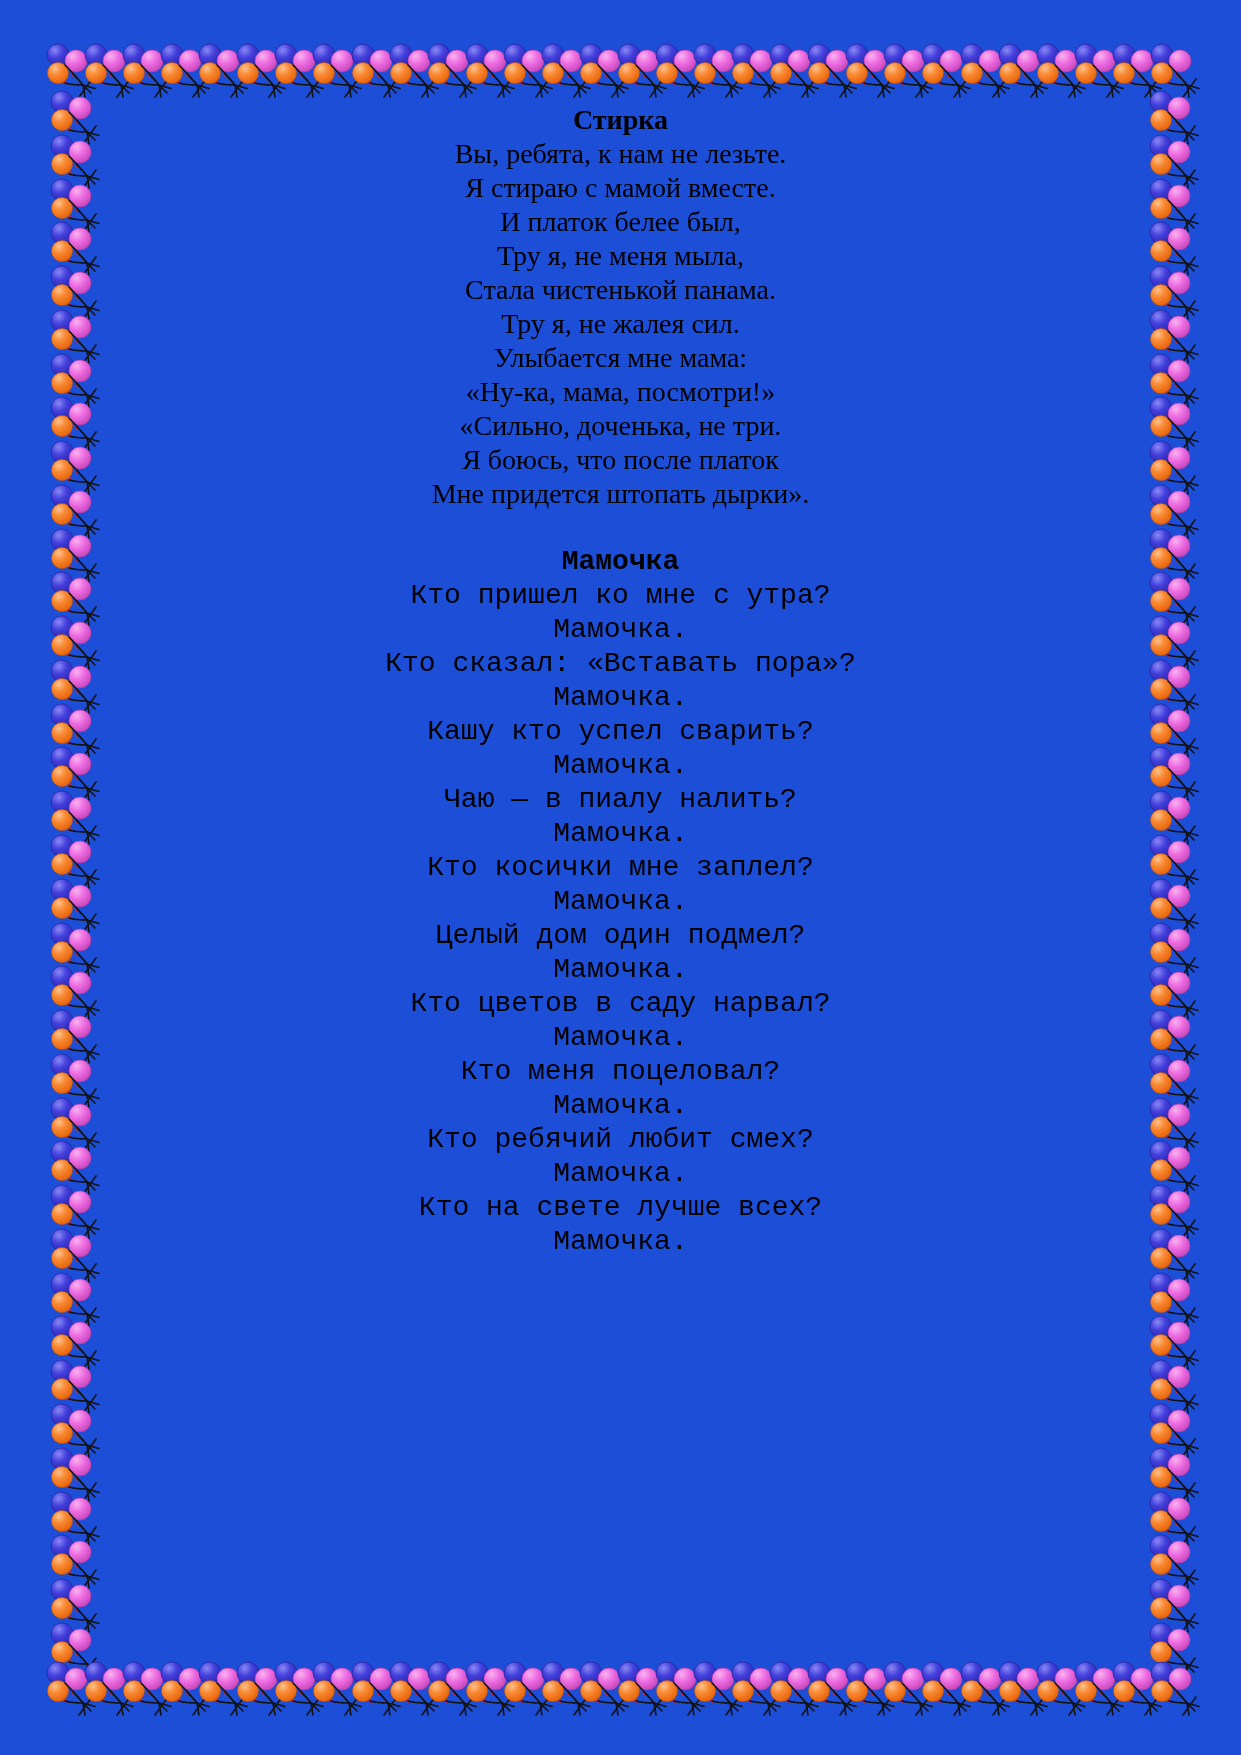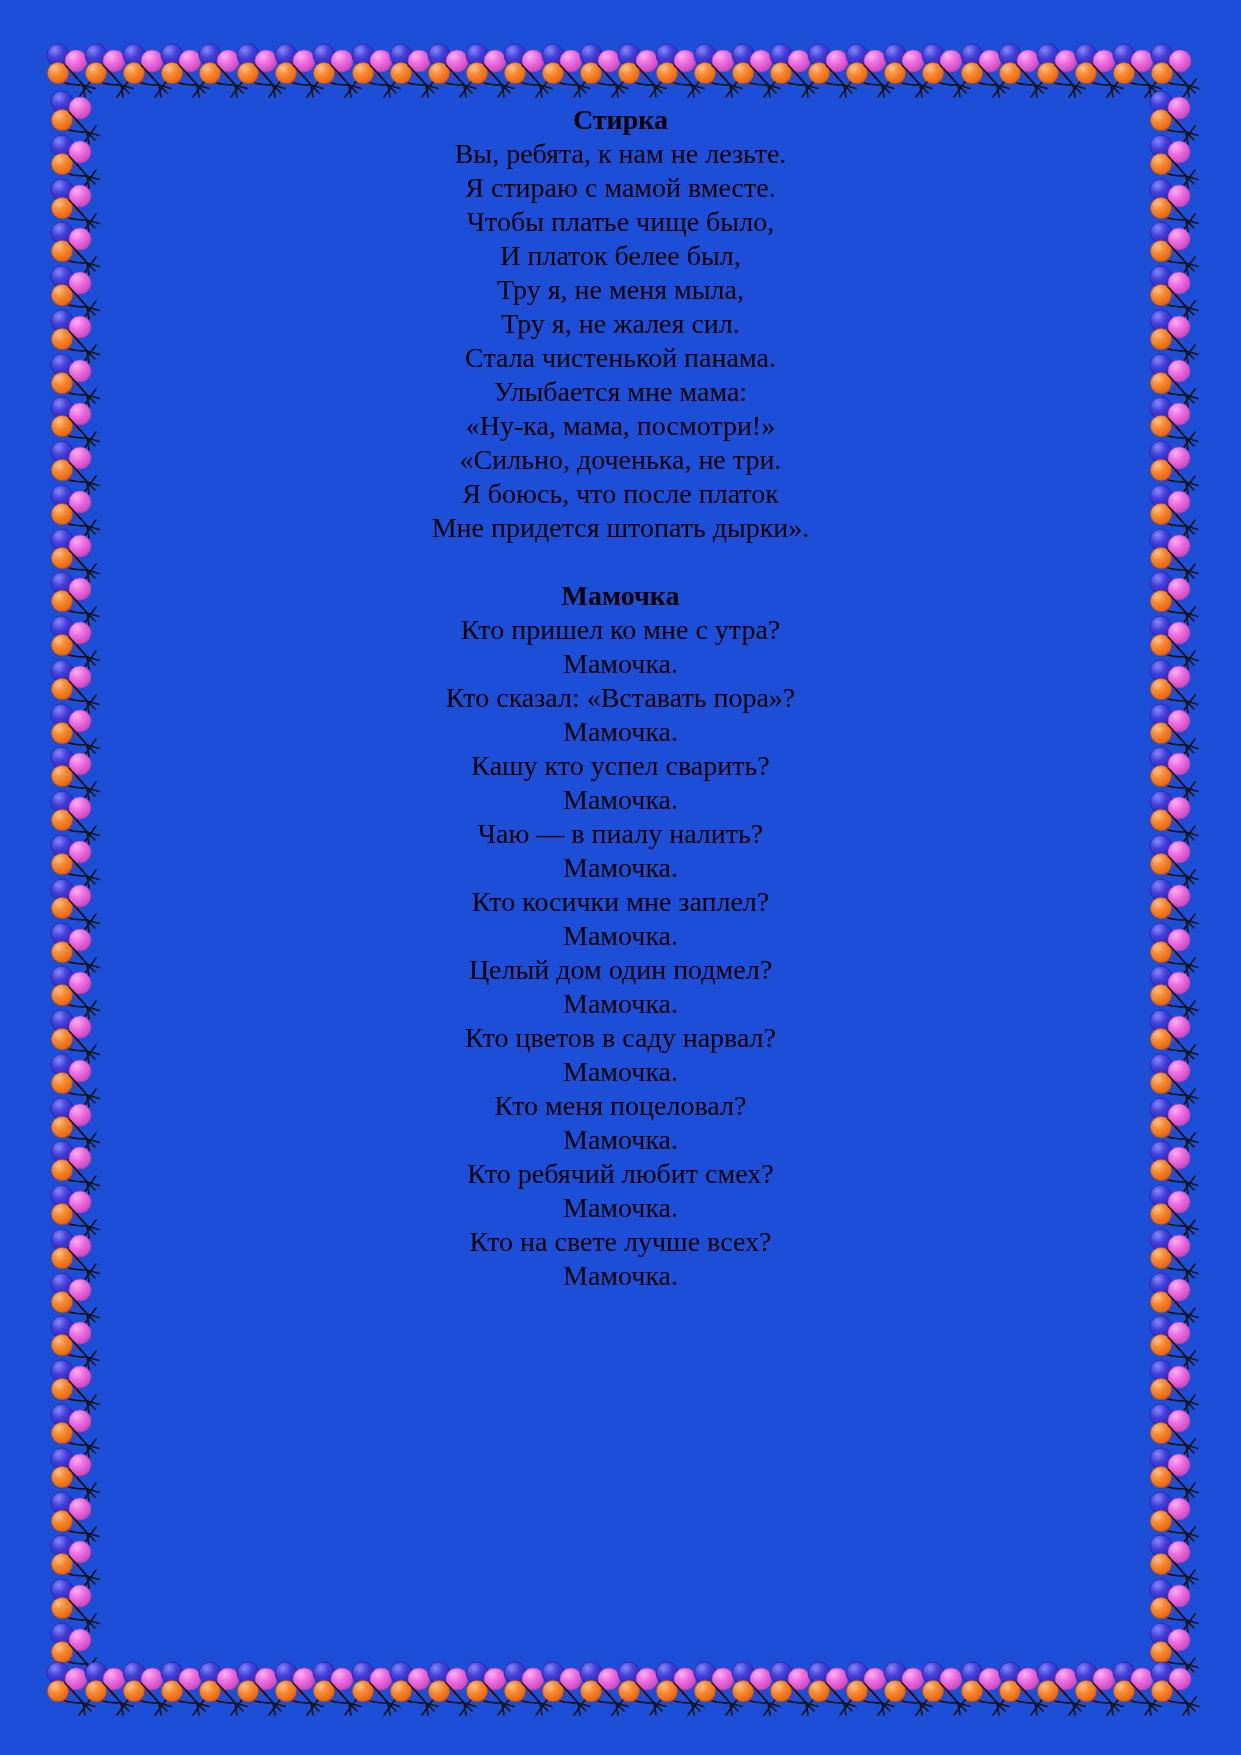--- a/index.html
+++ b/index.html
@@ -30,21 +30,21 @@
     text-align:center;
     font-size:28px;
     line-height:34px;
   }
   .poem-title{
     margin:0;padding:0;
     font-size:28px;
     font-weight:bold;
     line-height:34px;
   }
-  .poem + .poem{margin-top:34px;}
+  .poem + .poem{margin-top:34px;font-family:Liberation Mono, monospace;}
   .poem-line{white-space:nowrap;}
 </style>
 </head>
 <body>
 
 <div class="page">
 
   <svg width="0" height="0" style="position:absolute" aria-hidden="true">
     <defs>
       <radialGradient id="gBlue" cx="35%" cy="28%" r="80%">
@@ -749,25 +749,24 @@
         </svg>
       </div>
     </div>
 
   <div class="content">
     <section class="poem">
       <h2 class="poem-title">Стирка</h2>
       <div class="poem-lines">
           <div class="poem-line">Вы, ребята, к нам не лезьте.</div>
           <div class="poem-line">Я стираю с мамой вместе.</div>
-          <div class="poem-line">Чтобы платье чище было,</div>
           <div class="poem-line">И платок белее был,</div>
           <div class="poem-line">Тру я, не меня мыла,</div>
+          <div class="poem-line">Стала чистенькой панама.</div>
           <div class="poem-line">Тру я, не жалея сил.</div>
-          <div class="poem-line">Стала чистенькой панама.</div>
           <div class="poem-line">Улыбается мне мама:</div>
           <div class="poem-line">«Ну-ка, мама, посмотри!»</div>
           <div class="poem-line">«Сильно, доченька, не три.</div>
           <div class="poem-line">Я боюсь, что после платок</div>
           <div class="poem-line">Мне придется штопать дырки».</div>
         </div>
     </section>
     <section class="poem">
       <h2 class="poem-title">Мамочка</h2>
       <div class="poem-lines">

